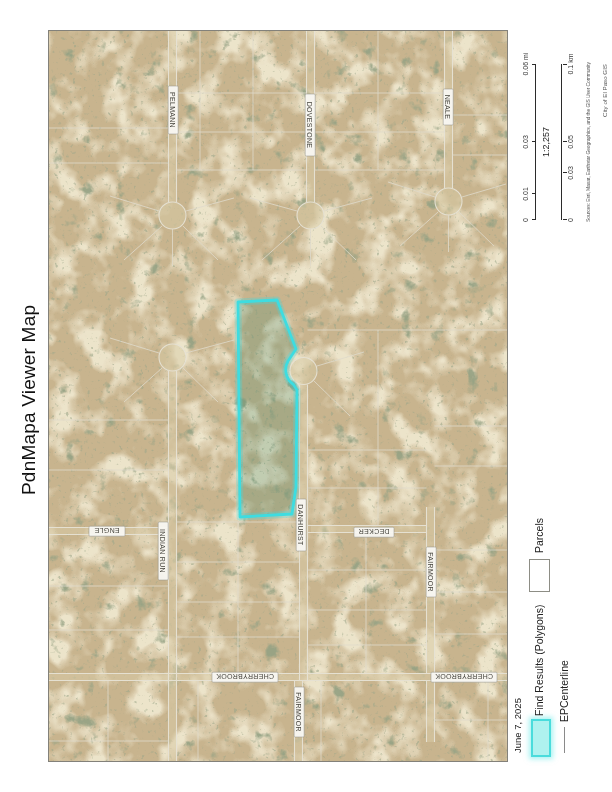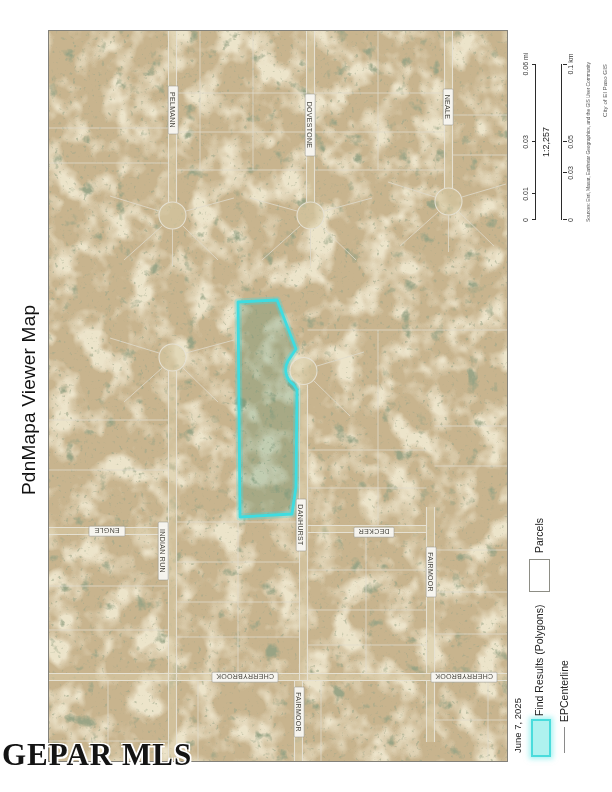--- a/index.html
+++ b/index.html
@@ -202,15 +202,14 @@
   <div class="rot legend-block">
     <div class="date-label">June 7, 2025</div>
     <div class="sw-find"></div>
     <div class="lb-find">Find Results (Polygons)</div>
     <div class="sw-parcel"></div>
     <div class="lb-parcel">Parcels</div>
     <div class="sw-line"></div>
     <div class="lb-line">EPCenterline</div>
   </div>
 
-  <div class="watermark">GEPAR MLS</div>
 
 </div>
 
 </body></html>

